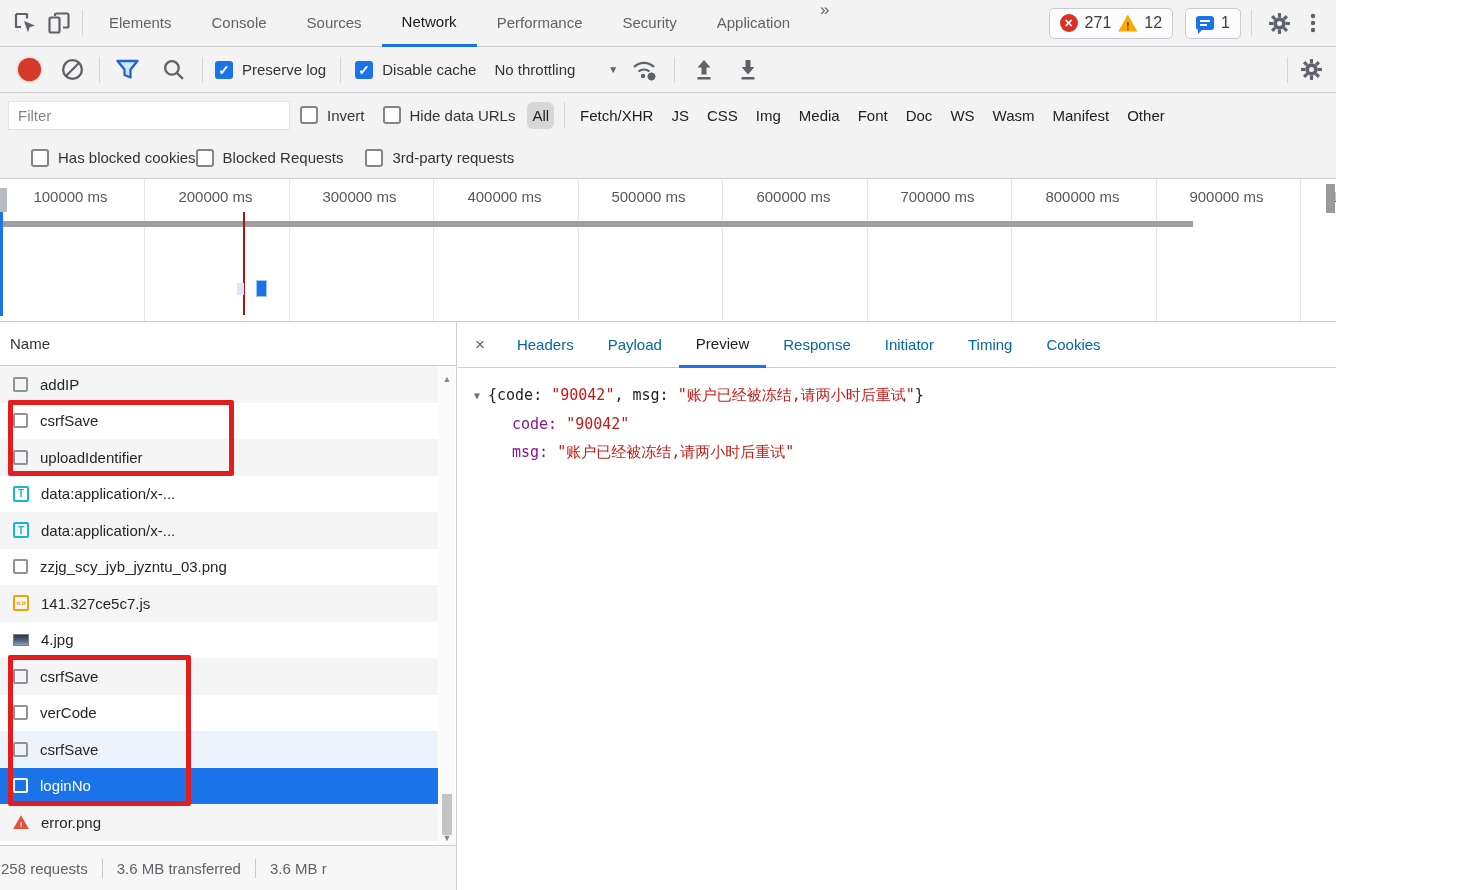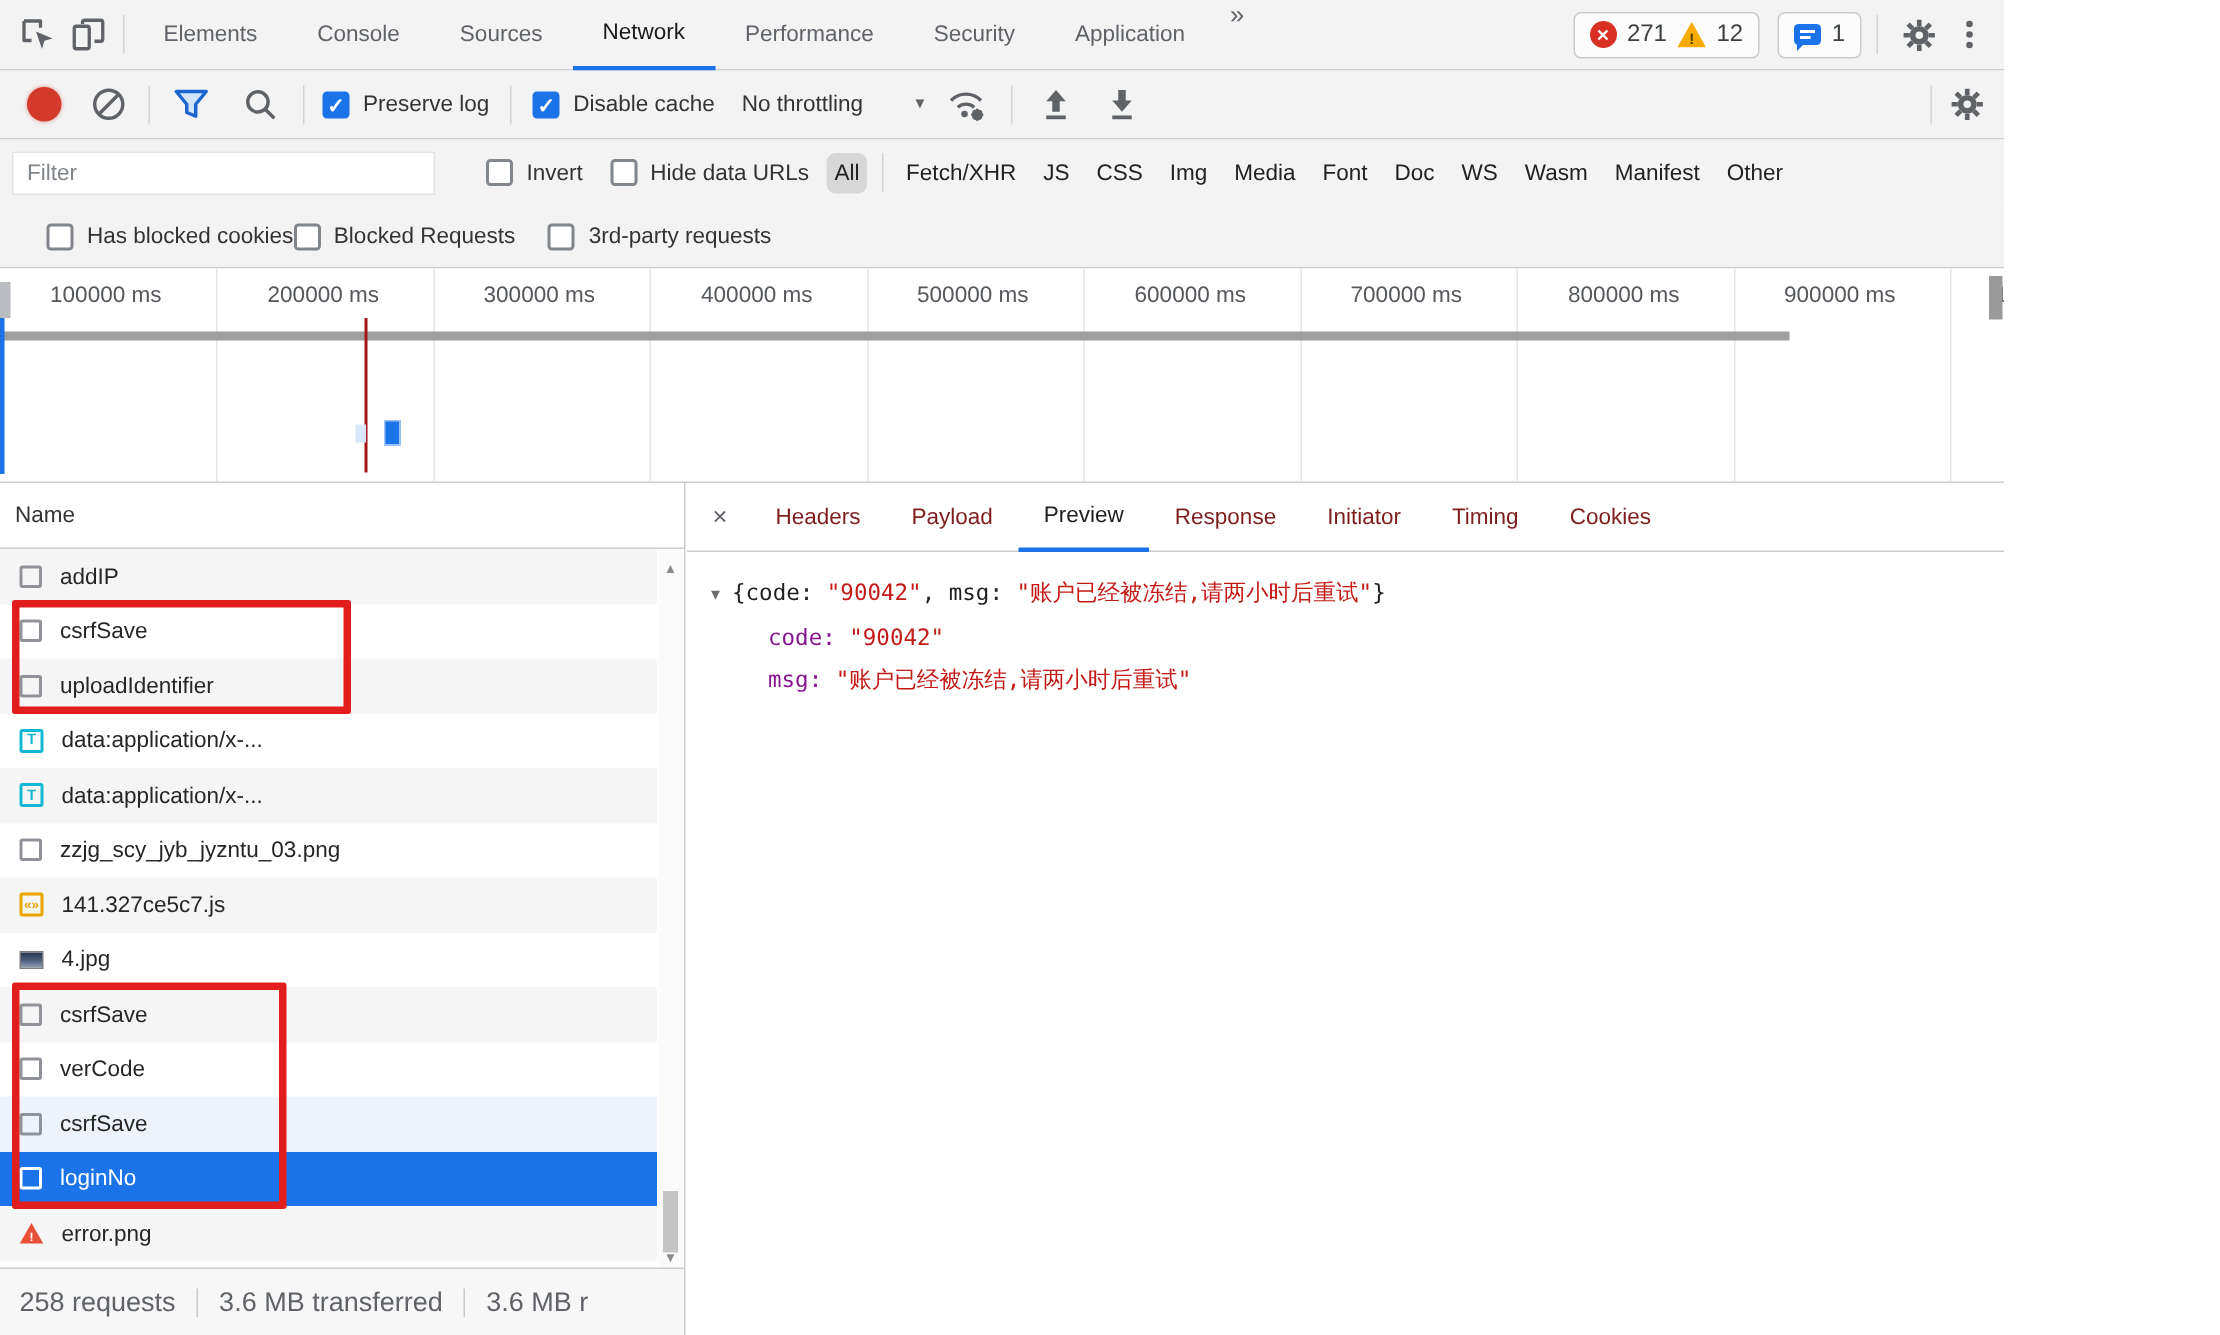--- a/index.html
+++ b/index.html
@@ -97,27 +97,27 @@
     clip-path:polygon(50% 0,100% 100%,0 100%); color:#fff; font-size:8px; font-weight:bold;
     display:flex; align-items:flex-end; justify-content:center;}
   .lp-scroll{ position:absolute; top:44px; right:1px; width:16px; bottom:45px; background:#fafafa;}
   .lp-arrow{ position:absolute; left:0; width:100%; text-align:center; font-size:9px; color:#8a8a8a;}
   .lp-thumb{ position:absolute; left:3px; width:10px; height:41px; bottom:10px; background:#c4c4c4;}
   .redbox{ position:absolute; border:5px solid #e11d1d; border-radius:2px; pointer-events:none;}
   .redbox.b1{ left:8px; top:78px; width:226px; height:76px;}
   .redbox.b2{ left:8px; top:333px; width:183px; height:151px;}
   .statusbar{ position:absolute; left:0; right:0; bottom:0; height:45px; background:#f7f7f7;
     border-top:1px solid #cacdd1; display:flex; align-items:center; gap:14px;
-    padding-left:13px; font-size:18px; color:#5f6368; white-space:nowrap; overflow:hidden;}
+    padding-left:1px; font-size:15px; color:#5f6368; white-space:nowrap; overflow:hidden;}
   .sb-div{ width:1px; height:19px; background:#c9c9c9; flex:0 0 auto;}
   
   .rightpanel{ position:absolute; top:322px; left:458px; right:0; bottom:0; background:#fff;}
   .detail-tabs{ height:46px; border-bottom:1px solid #cacdd1; display:flex; align-items:center;}
   .close-x{ font-size:17px; color:#5f6368; padding:0 15px 0 17px; cursor:pointer;}
-  .d-tab{ padding:0 17px; height:46px; line-height:45px; font-size:15px; color:#7f1d1d; cursor:pointer;}
+  .d-tab{ padding:0 17px; height:46px; line-height:45px; font-size:15px; color:#0369a1; cursor:pointer;}
   .d-tab.active{ color:#202124; border-bottom:3px solid #1a73e8; line-height:43px;}
   .preview{ padding:13px 0 0 16px; font-family:"DejaVu Sans Mono","DejaVu Sans",monospace;
     font-size:15px; line-height:28px; color:#212121;}
   .tri{ display:inline-block; font-size:10px; color:#6e6e6e; width:14px; vertical-align:1px;}
   .pv-key{ color:#881391; }
   .pv-str{ color:#c41a16; }
   .pv-line2{ padding-left:38px; }
   svg .st{ stroke:#5f6368; fill:none; stroke-width:2.2; }
 </style>
 </head>
@@ -265,21 +265,21 @@
             <line x1="16.2" y1="7.8" x2="19.1" y2="4.9"></line>
         </g>
         <circle cx="12" cy="12" r="6" fill="#5f6368"></circle>
           <circle cx="12" cy="12" r="2.4" fill="#f3f3f3"></circle>
       </svg>
     </span>
   </div>
 
   <div class="filterrow">
     <input class="filter-input" placeholder="Filter" style="">
-    <span class="cb-row" style="margin-left:34px">
+    <span class="cb-row" style="margin-left:10px">
       <span class="cb"></span>
       <span class="tool-label">Invert</span>
     </span>
     <span class="cb-row" style="margin-left:18px">
       <span class="cb"></span>
       <span class="tool-label">Hide data URLs</span>
     </span>
     <span class="type-item active" style="margin-left:12px">All</span>
     <span class="vdiv" style="margin:0 6px"></span>
     <span class="type-item">Fetch/XHR</span>

